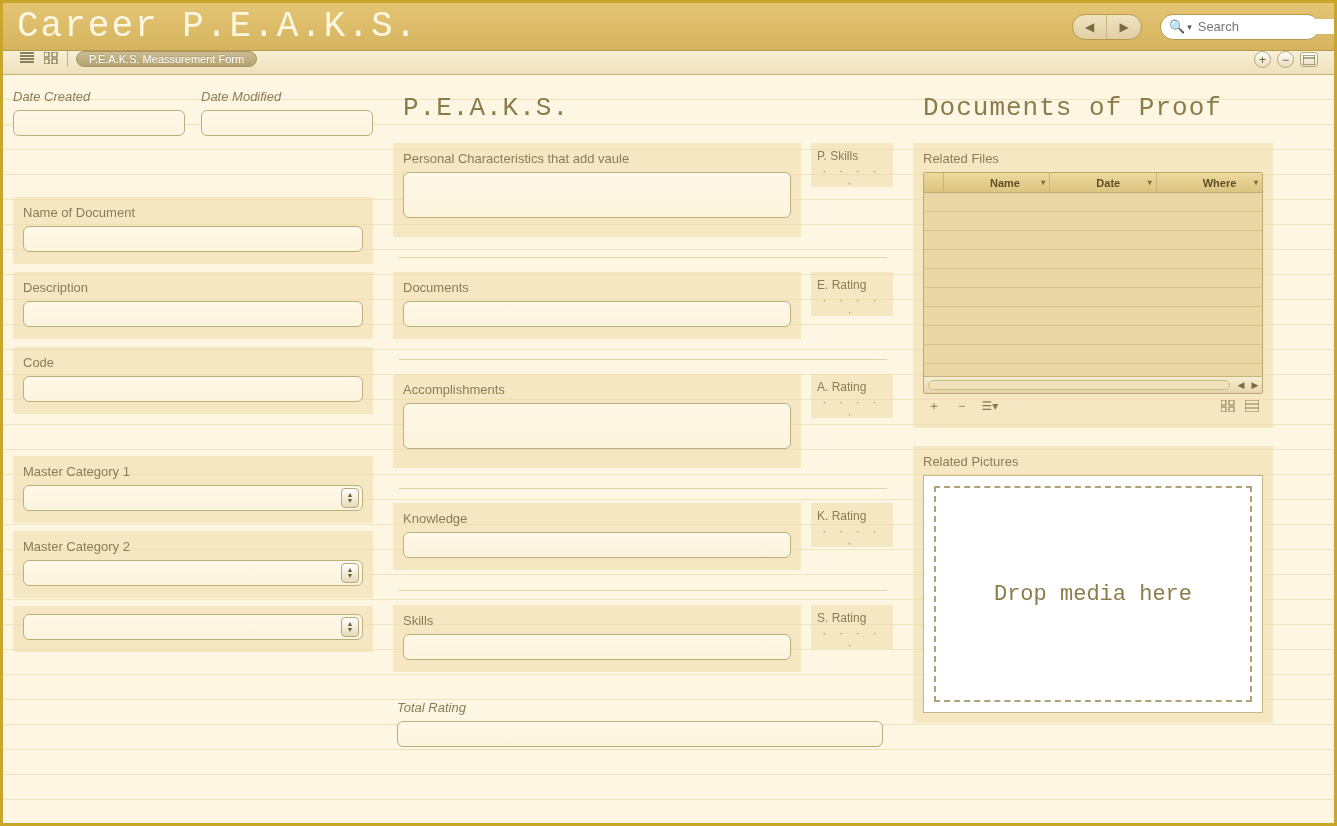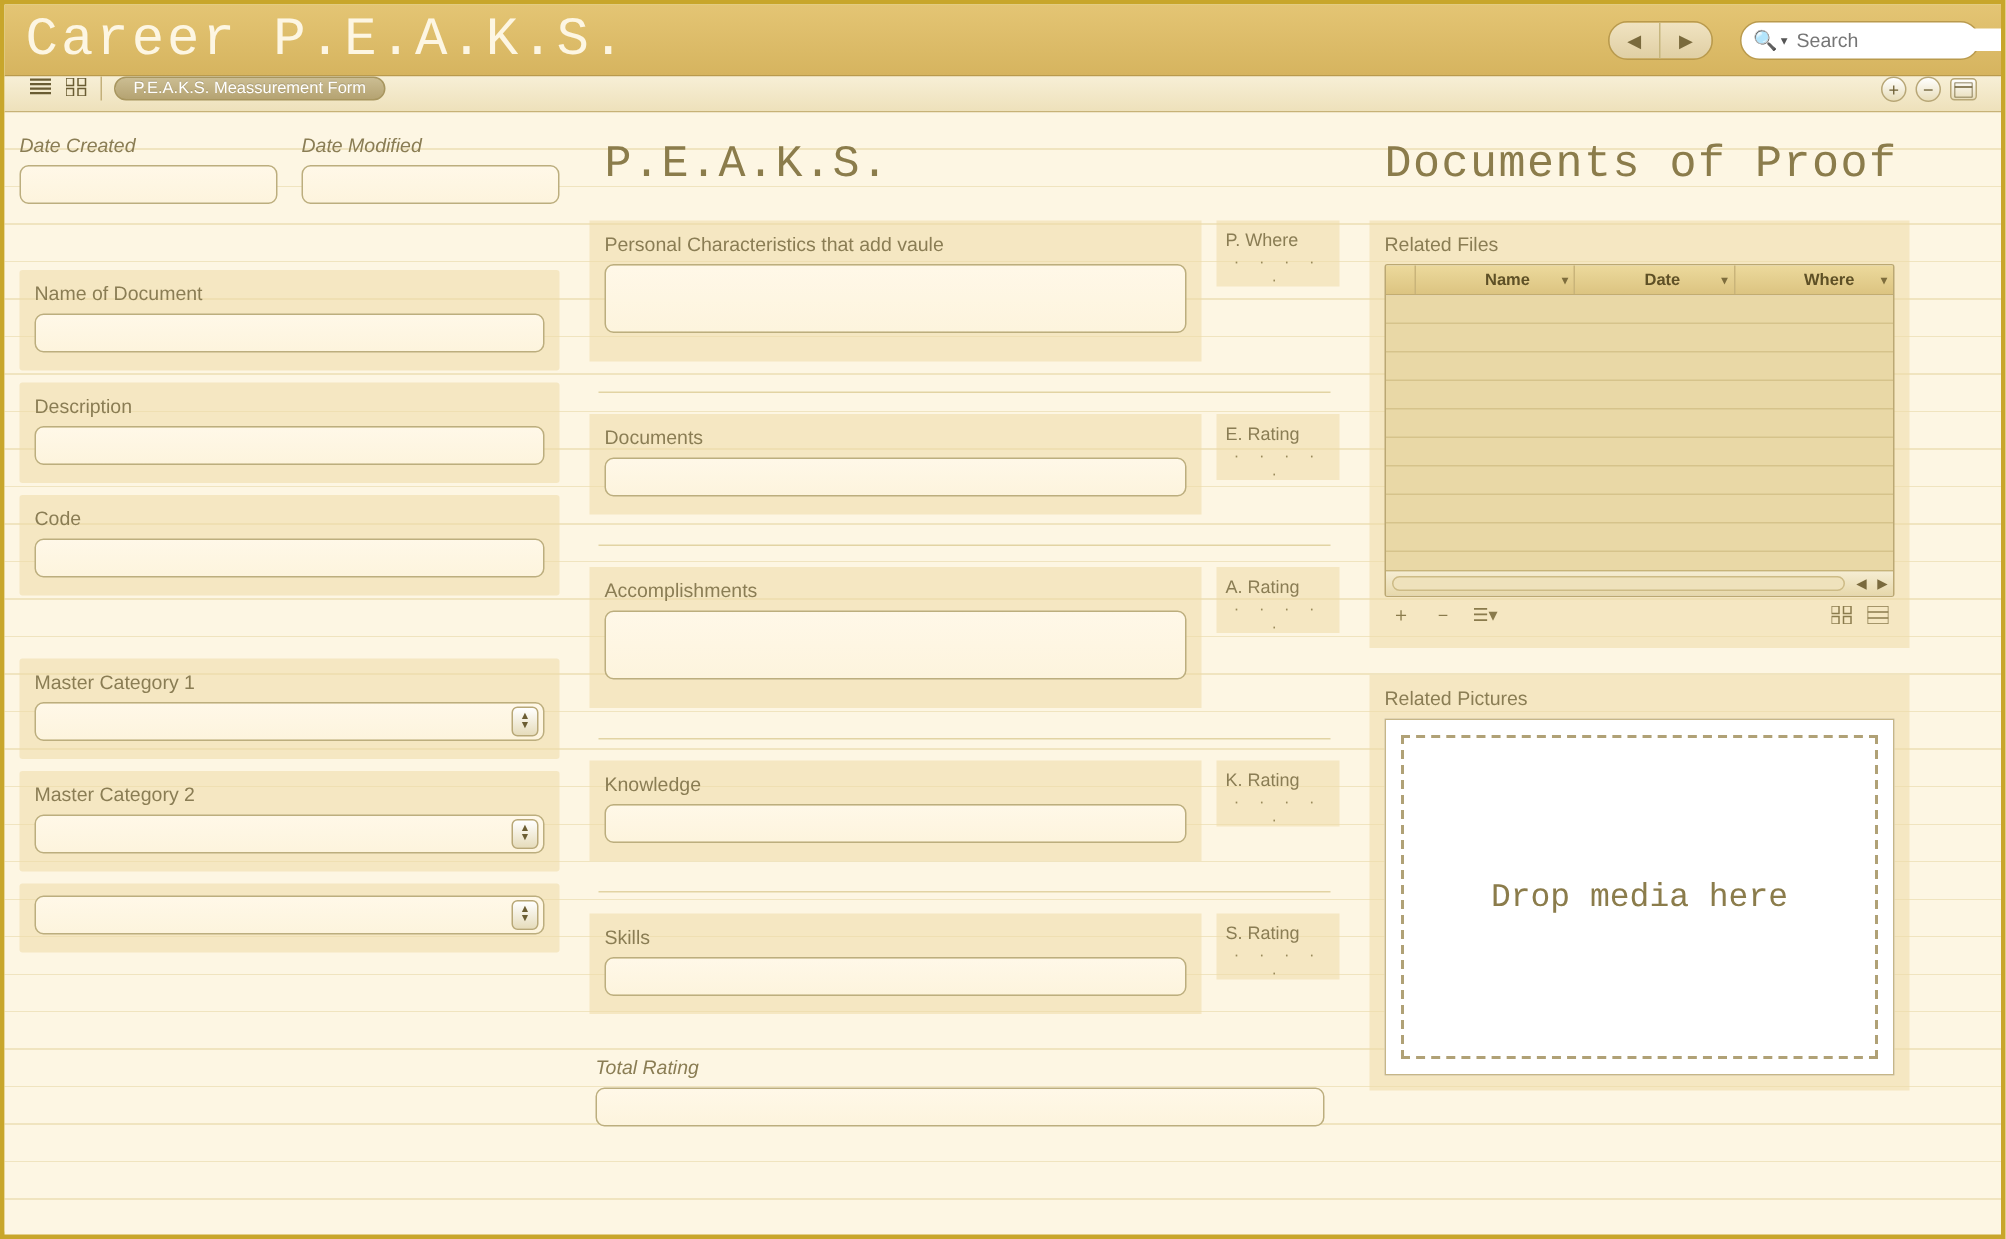--- a/index.html
+++ b/index.html
@@ -116,21 +116,21 @@
       #f0e4bf 25px
     );
     padding: 14px 10px;
     display: grid;
     grid-template-columns: 360px 500px 360px;
     gap: 0 20px;
   }
   .col { display:flex; flex-direction:column; }
   .section-header {
     font-family: "American Typewriter","Courier New",serif;
-    font-size: 30px;
+    font-size: 26px;
     color: #8b7c4b;
     margin: 4px 0 20px 10px;
     letter-spacing: 1px;
   }
   .field-block {
     background: rgba(238, 219, 168, 0.55);
     border-radius: 2px;
     padding: 8px 10px 12px 10px;
     margin-bottom: 8px;
   }
@@ -155,21 +155,21 @@
   .tselect { appearance:none; position:relative; }
   .select-wrap { position:relative; }
   .select-wrap .spin {
     position:absolute; right:4px; top:3px;
     width:18px; height:20px;
     background:linear-gradient(#fff,#e6dcbb);
     border:1px solid #b8a878; border-radius:4px;
     display:flex;flex-direction:column;align-items:center;justify-content:center;
     font-size:7px;color:#6b5d33;line-height:0.8;
   }
-  .date-row { display:flex; gap:16px; margin-bottom:10px; }
+  .date-row { display:flex; gap:16px; margin-bottom:27px; }
   .date-row .dcol { flex:1; }
   .spacer-sm { height: 34px; }
 
   
   .peaks-row {
     display:flex; gap:10px;
     margin-bottom: 6px;
   }
   .peaks-main {
     flex:1;
@@ -354,21 +354,21 @@
 
   <div class="col">
     <div class="section-header">P.E.A.K.S.</div>
 
     <div class="peaks-row">
       <div class="peaks-main tall">
         <span class="label">Personal Characteristics that add vaule</span>
         <textarea class="tarea" style=""></textarea>
       </div>
       <div class="peaks-side">
-        <div class="rating-label">P. Where</div>
+        <div class="rating-label">P. Skills</div>
         <div class="dots">· · · · ·</div>
       </div>
     </div>
     <hr class="hr">
 
     <div class="peaks-row">
       <div class="peaks-main">
         <span class="label">Documents</span>
         <input class="tinput" style="">
       </div>

